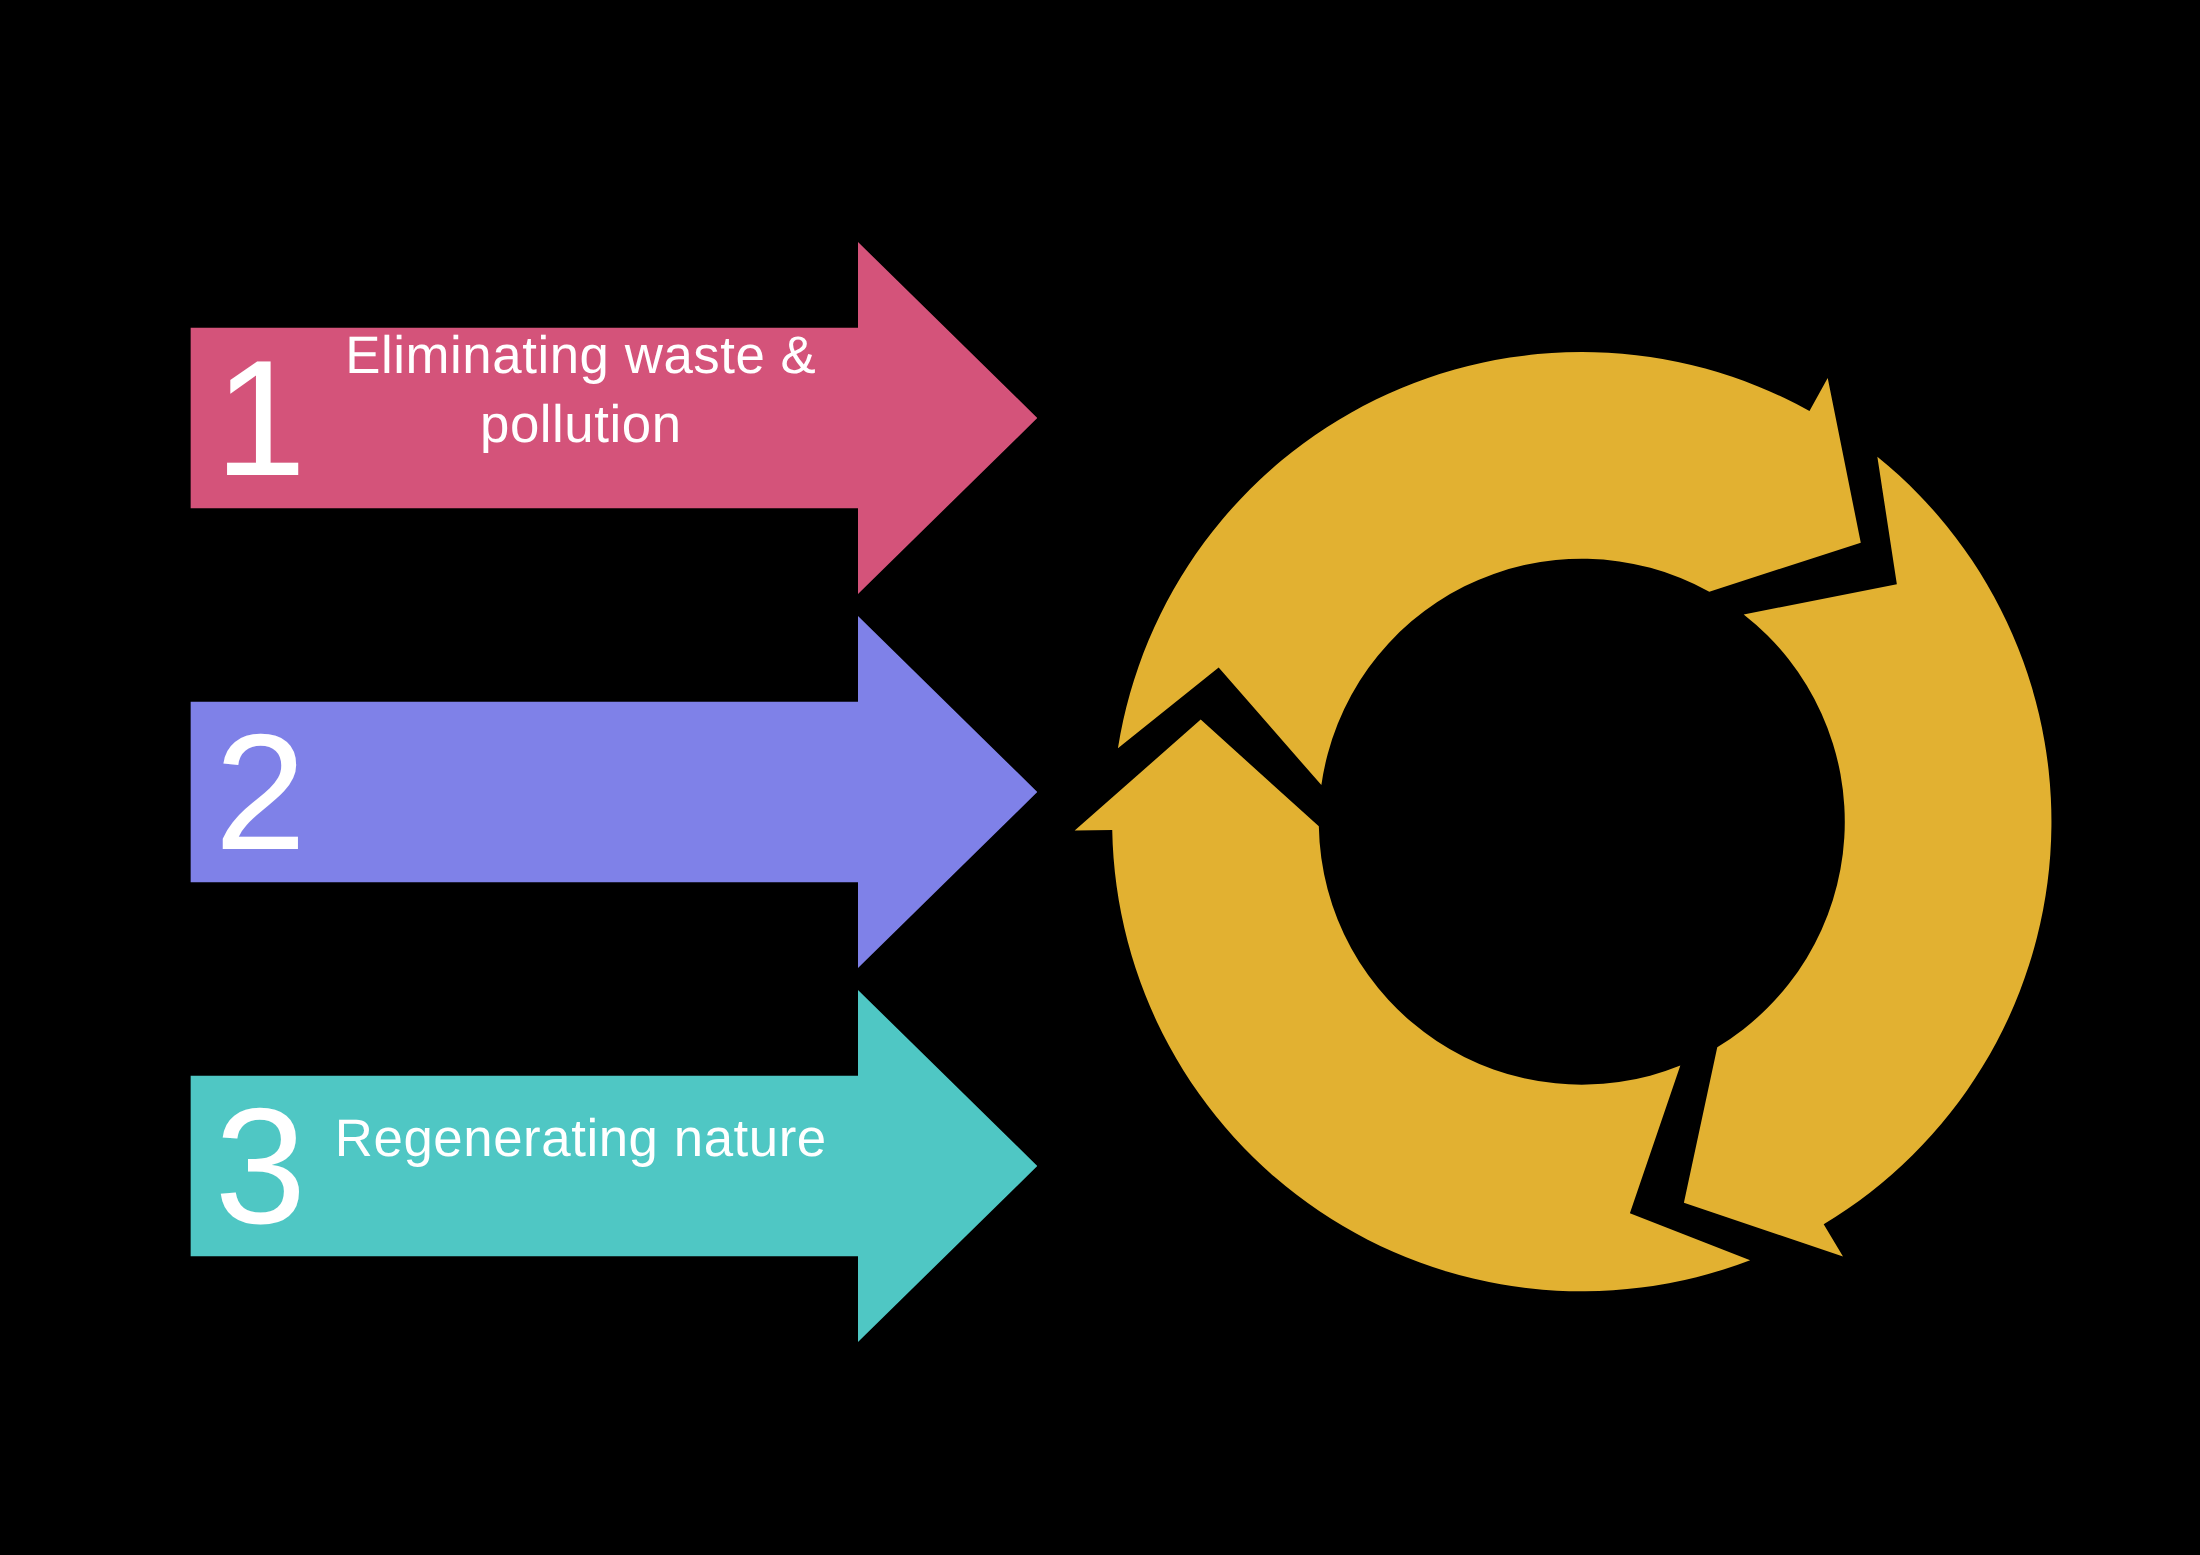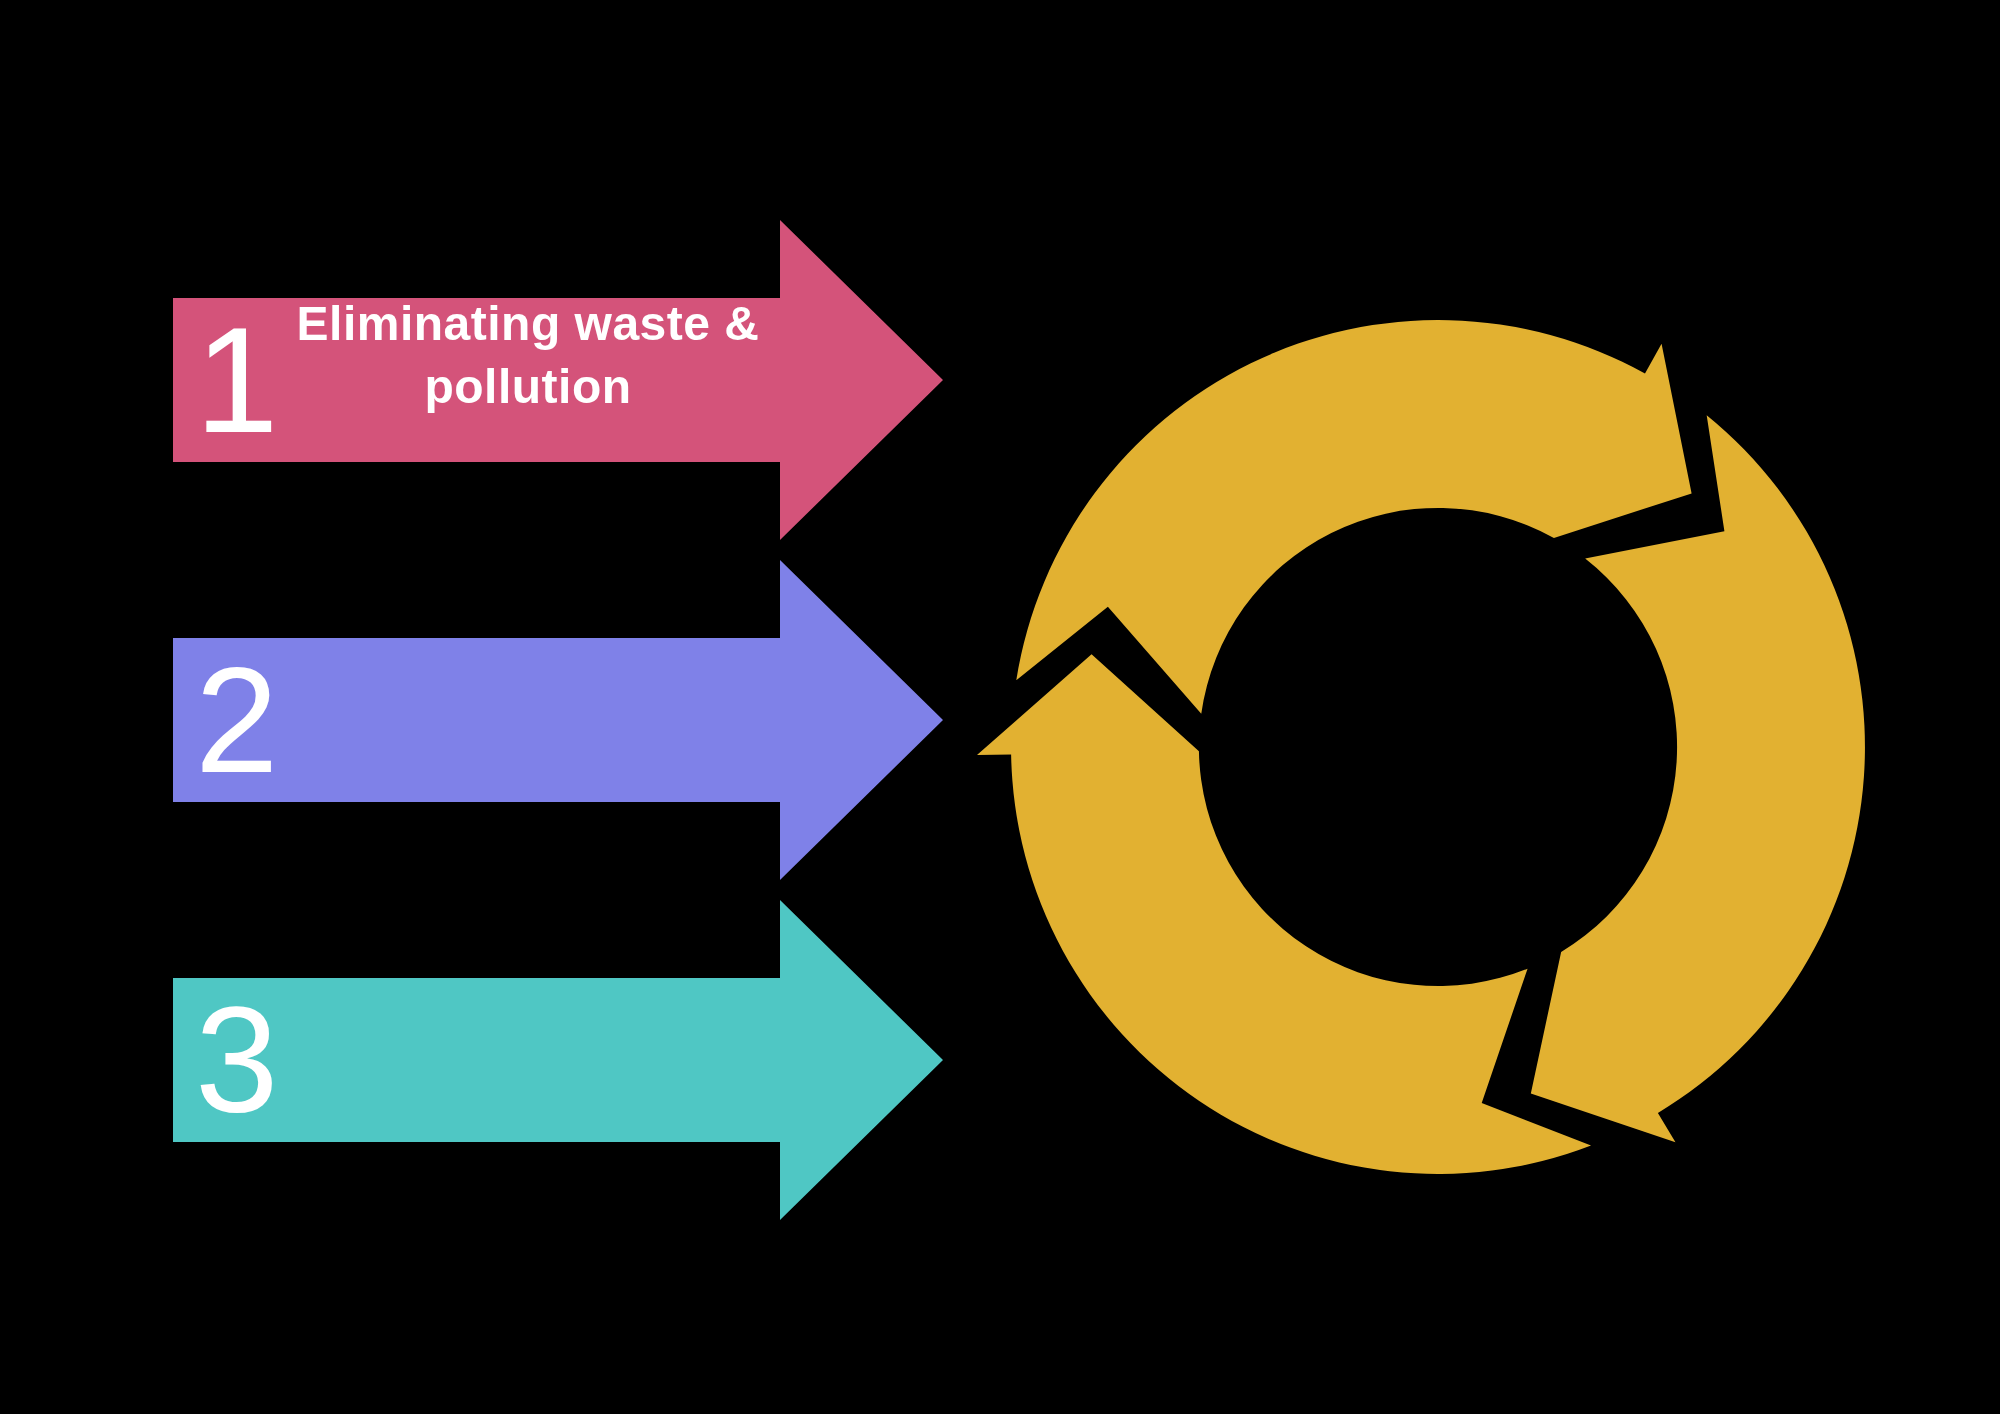--- a/index.html
+++ b/index.html
@@ -32,21 +32,20 @@
   .step-label{
     position:absolute;
     left:90px;top:78px;
     width:530px;height:116px;
     display:flex;align-items:center;justify-content:center;
     text-align:center;
     color:#ffffff;
     font-size:48px;
     line-height:1.31;
     letter-spacing:0.5px;
-    font-weight:bold;
   }
   #cycle-svg{
     position:absolute;
     left:947px;top:256px;
     width:982px;height:982px;
   }
 </style>
 </head>
 <body style="background: rgb(0, 0, 0);">
 
@@ -57,20 +56,21 @@
 </div>
 
 <div class="step-arrow" style="top:560px">
   <div class="arrow-shape" style="background: rgb(127, 129, 232);"></div>
   <div class="step-number">2</div>
 </div>
 
 <div class="step-arrow" style="top:900px">
   <div class="arrow-shape" style="background: rgb(79, 199, 196);"></div>
   <div class="step-number">3</div>
+  <div class="step-label">Regenerating nature</div>
 </div>
 
 <svg id="cycle-svg" viewBox="-115 -115 230 230" xmlns="http://www.w3.org/2000/svg">
   <g fill="#e2b131">
     <path d="M -98.77,-15.64 A 100,100 0 0 1 48.48,-87.46 L 52.36,-94.45 L 59.40,-59.40 L 27.15,-48.98 A 56,56 0 0 0 -55.45,-7.79 L -77.32,-32.82 Z"></path>
     <path transform="rotate(120)" d="M -98.77,-15.64 A 100,100 0 0 1 48.48,-87.46 L 52.36,-94.45 L 59.40,-59.40 L 27.15,-48.98 A 56,56 0 0 0 -55.45,-7.79 L -77.32,-32.82 Z"></path>
     <path transform="rotate(240)" d="M -98.77,-15.64 A 100,100 0 0 1 48.48,-87.46 L 52.36,-94.45 L 59.40,-59.40 L 27.15,-48.98 A 56,56 0 0 0 -55.45,-7.79 L -77.32,-32.82 Z"></path>
   </g>
 </svg>
 

